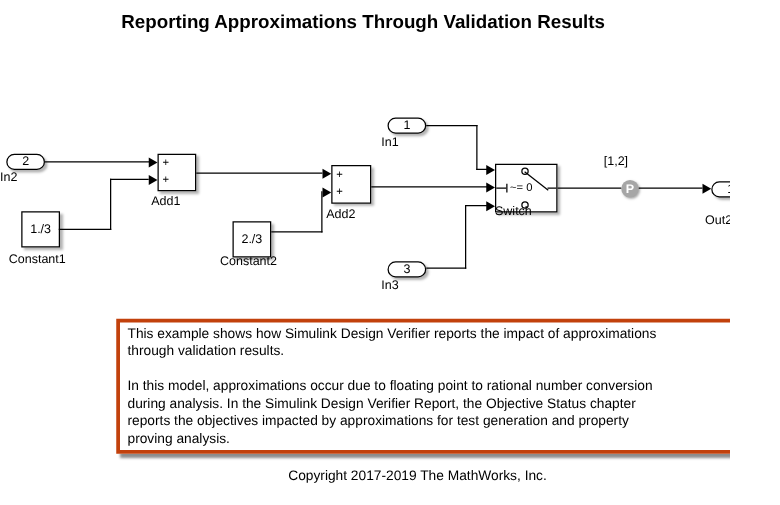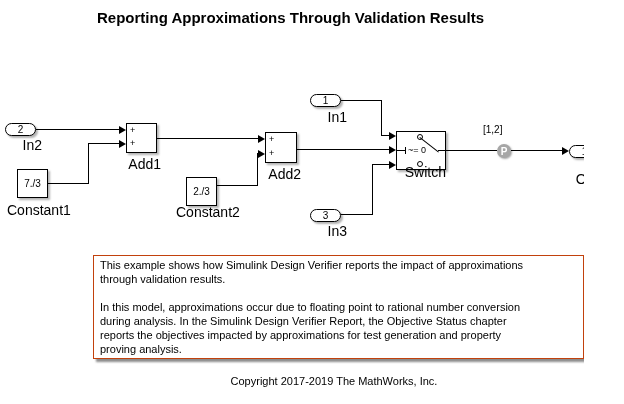--- a/index.html
+++ b/index.html
@@ -7,53 +7,53 @@
           font-family:"Liberation Sans",sans-serif;color:#000;}
   .title{position:absolute;left:0;top:9px;width:581px;text-align:center;
          font-size:15px;font-weight:bold;}
   .oval{position:absolute;background:#fff;border:1px solid #000;border-radius:7px;
         display:flex;align-items:center;justify-content:center;font-size:10px;
         box-shadow:2px 2px 2px rgba(0,0,0,0.30);}
   .sq{position:absolute;background:#fff;border:1px solid #000;
       box-shadow:2px 2px 2px rgba(0,0,0,0.30);}
   .val{display:flex;align-items:center;justify-content:center;font-size:10px;}
   .plus{position:absolute;left:3px;font-size:9px;line-height:9px;}
-  .blabel{position:absolute;font-size:14px;text-align:right;white-space:nowrap;}
+  .blabel{position:absolute;font-size:10px;text-align:left;white-space:nowrap;}
   .wire{position:absolute;background:#000;}
   .arr{position:absolute;width:0;height:0;border-top:4px solid transparent;
        border-bottom:4px solid transparent;border-left:7px solid #000;}
   .swc{position:absolute;width:4px;height:4px;border:1px solid #000;border-radius:50%;background:#fff;}
   .swline{position:absolute;height:1px;background:#000;}
   .swtick{position:absolute;width:1px;height:7px;background:#000;}
   .swcrit{position:absolute;left:11px;top:13px;font-size:9px;line-height:10px;}
   .swlever{position:absolute;left:23px;top:5px;width:24px;height:1px;background:#000;
            transform-origin:0 0;transform:rotate(38deg);}
   .pcircle{position:absolute;left:497px;top:144px;width:14px;height:14px;border-radius:50%;
            color:#fff;font-size:10px;font-weight:bold;display:flex;align-items:center;
            justify-content:center;box-shadow:1px 1px 2px rgba(0,0,0,0.35);}
   .pvals{position:absolute;left:483px;top:124px;width:30px;text-align:left;font-size:10px;}
   .annotation{position:absolute;left:93px;top:255px;width:477px;background:#fff;
-              border:1px solid #c2410c;padding:2px 6px;font-size:11px;line-height:14px;
+              border:3px solid #c2410c;padding:2px 6px;font-size:11px;line-height:14px;
               white-space:pre-line;box-shadow:3px 3px 2px rgba(0,0,0,0.45);}
   .copyright{position:absolute;left:34px;top:375px;width:600px;text-align:center;font-size:11px;}
 </style>
 </head>
 <body>
 
 <div class="canvas">
 
   <div class="title">Reporting Approximations Through Validation Results</div>
 
   <div class="oval" style="left:5px;top:123px;width:29px;height:11px;">
     <span>2</span>
   </div>
   <div class="blabel" style="left:0px;top:137px;width:42px;">In2</div>
 
   <div class="sq val" style="left:17px;top:169px;width:29px;height:27px;">
-    <span>7./3</span>
+    <span>1./3</span>
   </div>
   <div class="blabel" style="left:7px;top:202px;width:50px;">Constant1</div>
 
   <div class="sq" style="left:126px;top:123px;width:29px;height:28px;">
     <span class="plus" style="top:2px;">+</span>
     <span class="plus" style="top:15px;">+</span>
   </div>
   <div class="blabel" style="left:121px;top:156px;width:40px;">Add1</div>
 
   <div class="sq val" style="left:186px;top:177px;width:29px;height:27px;">

